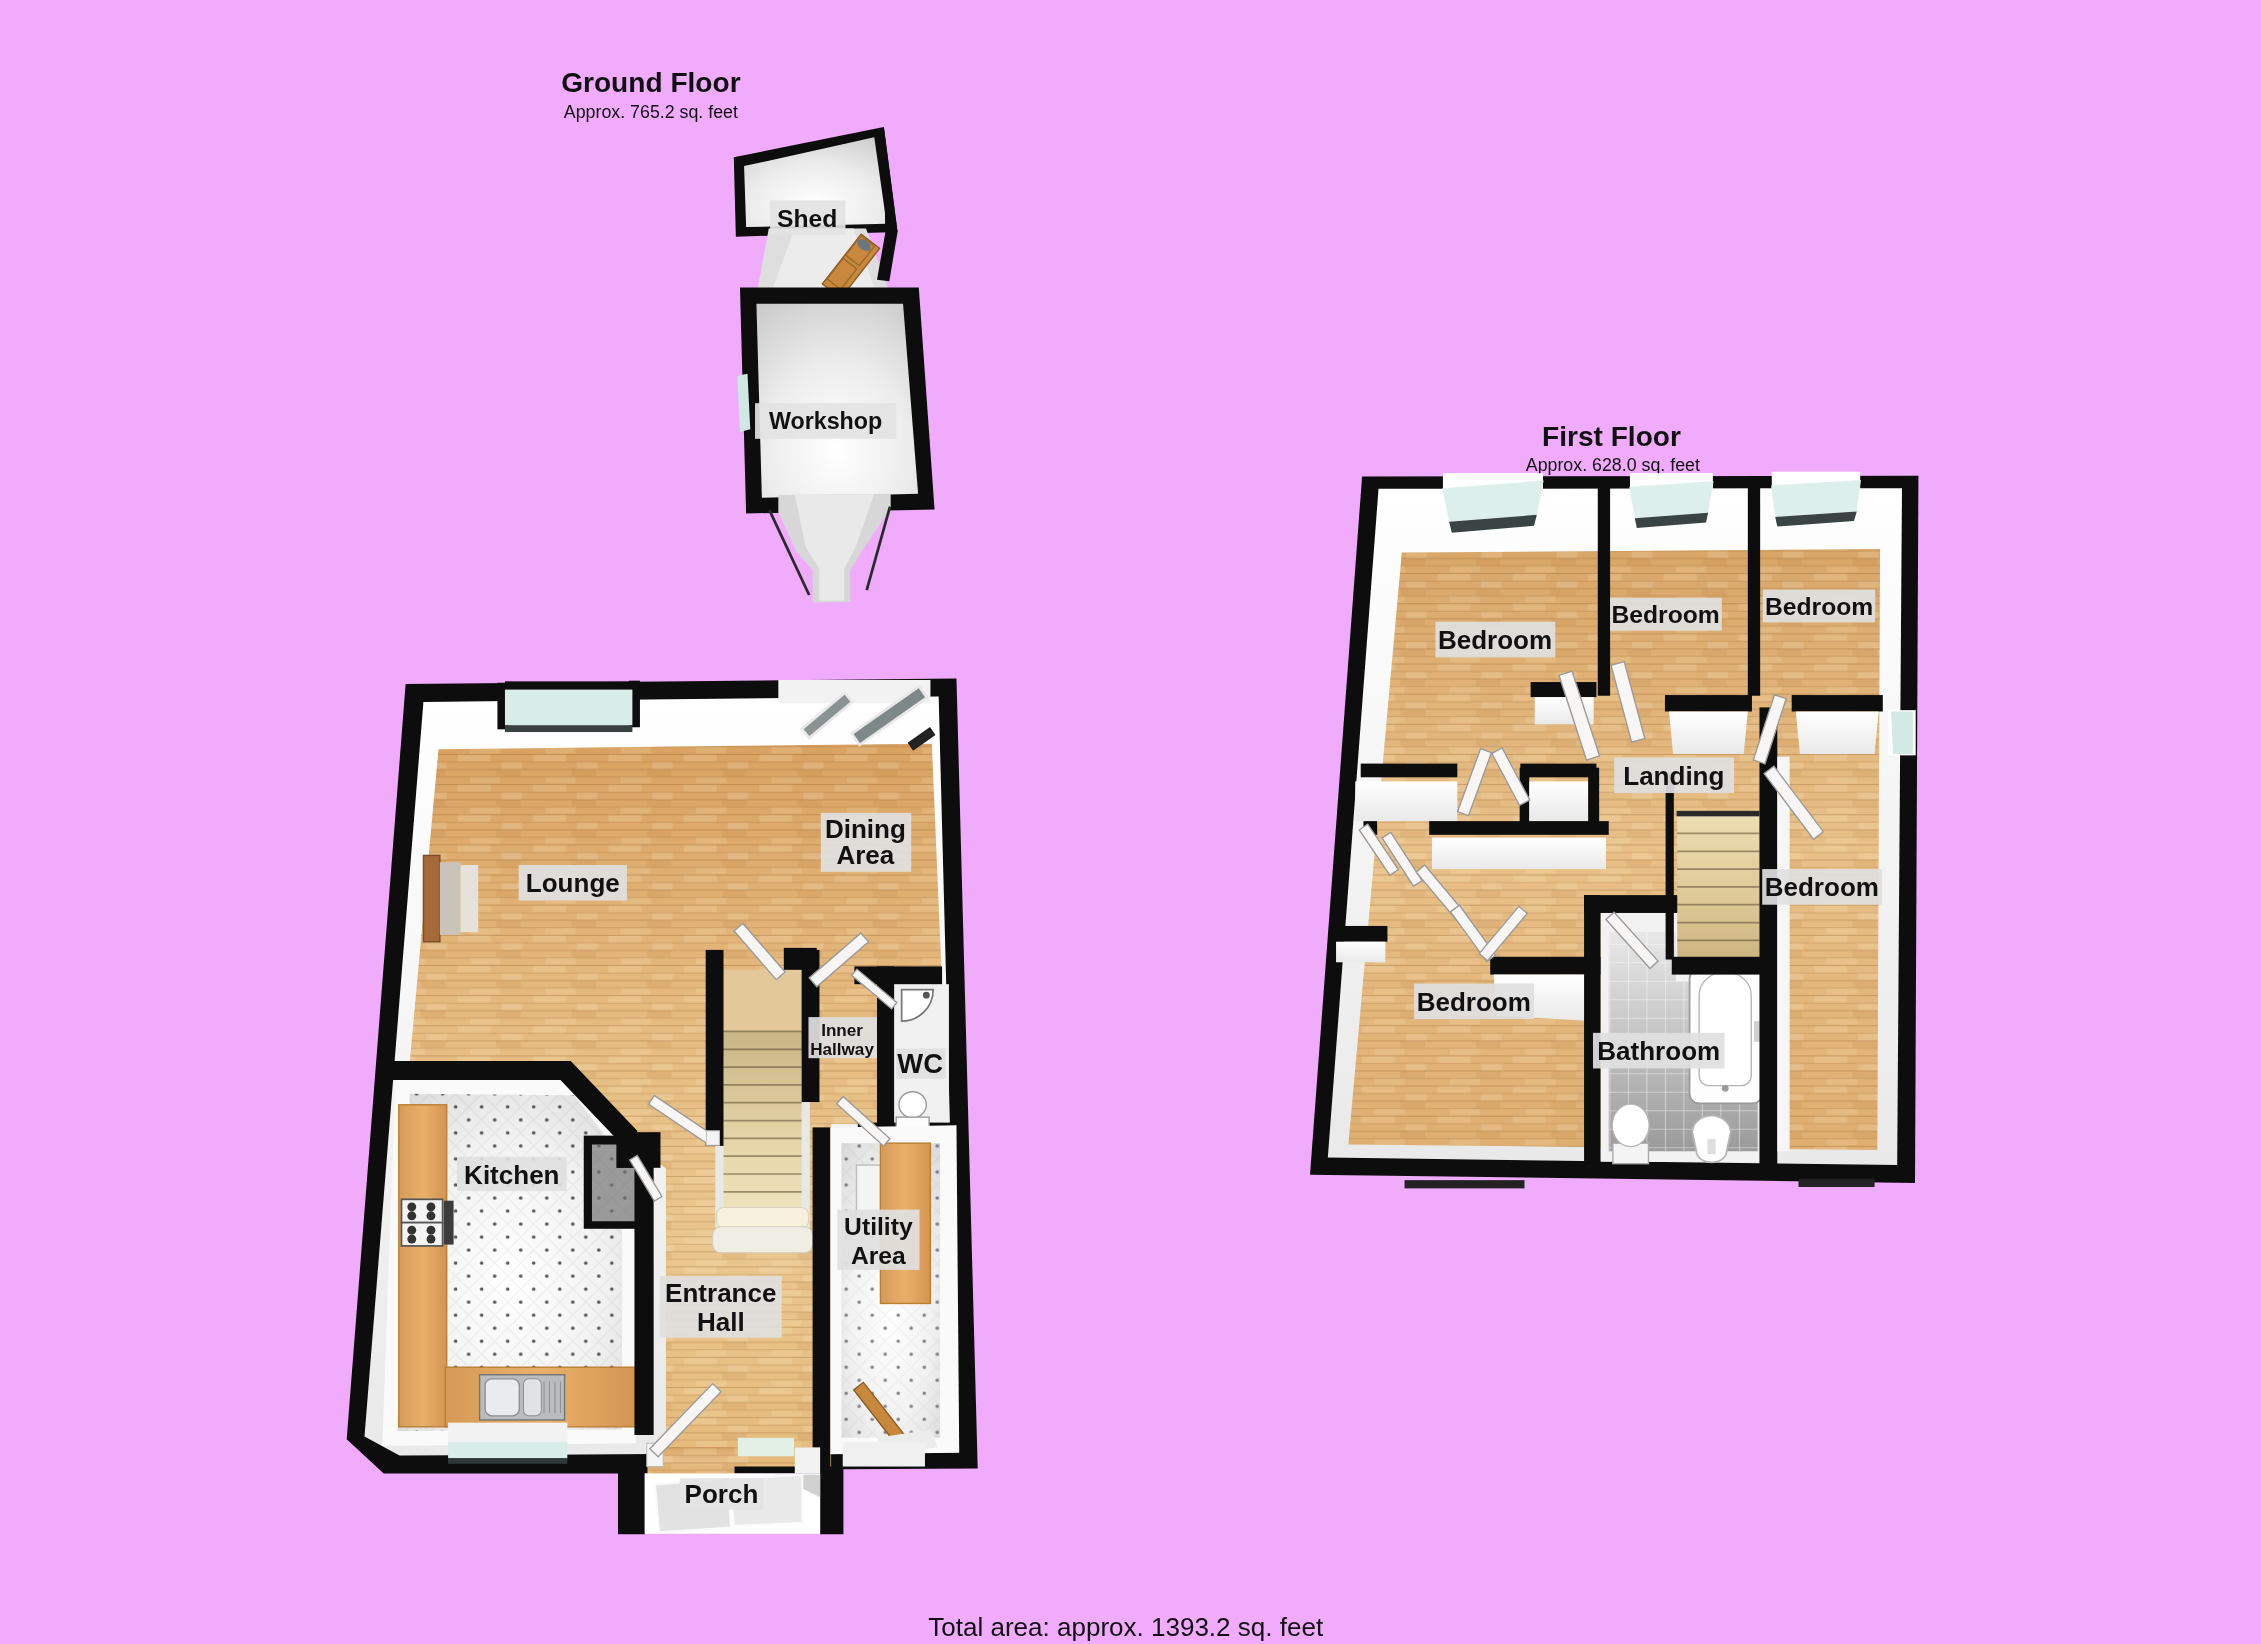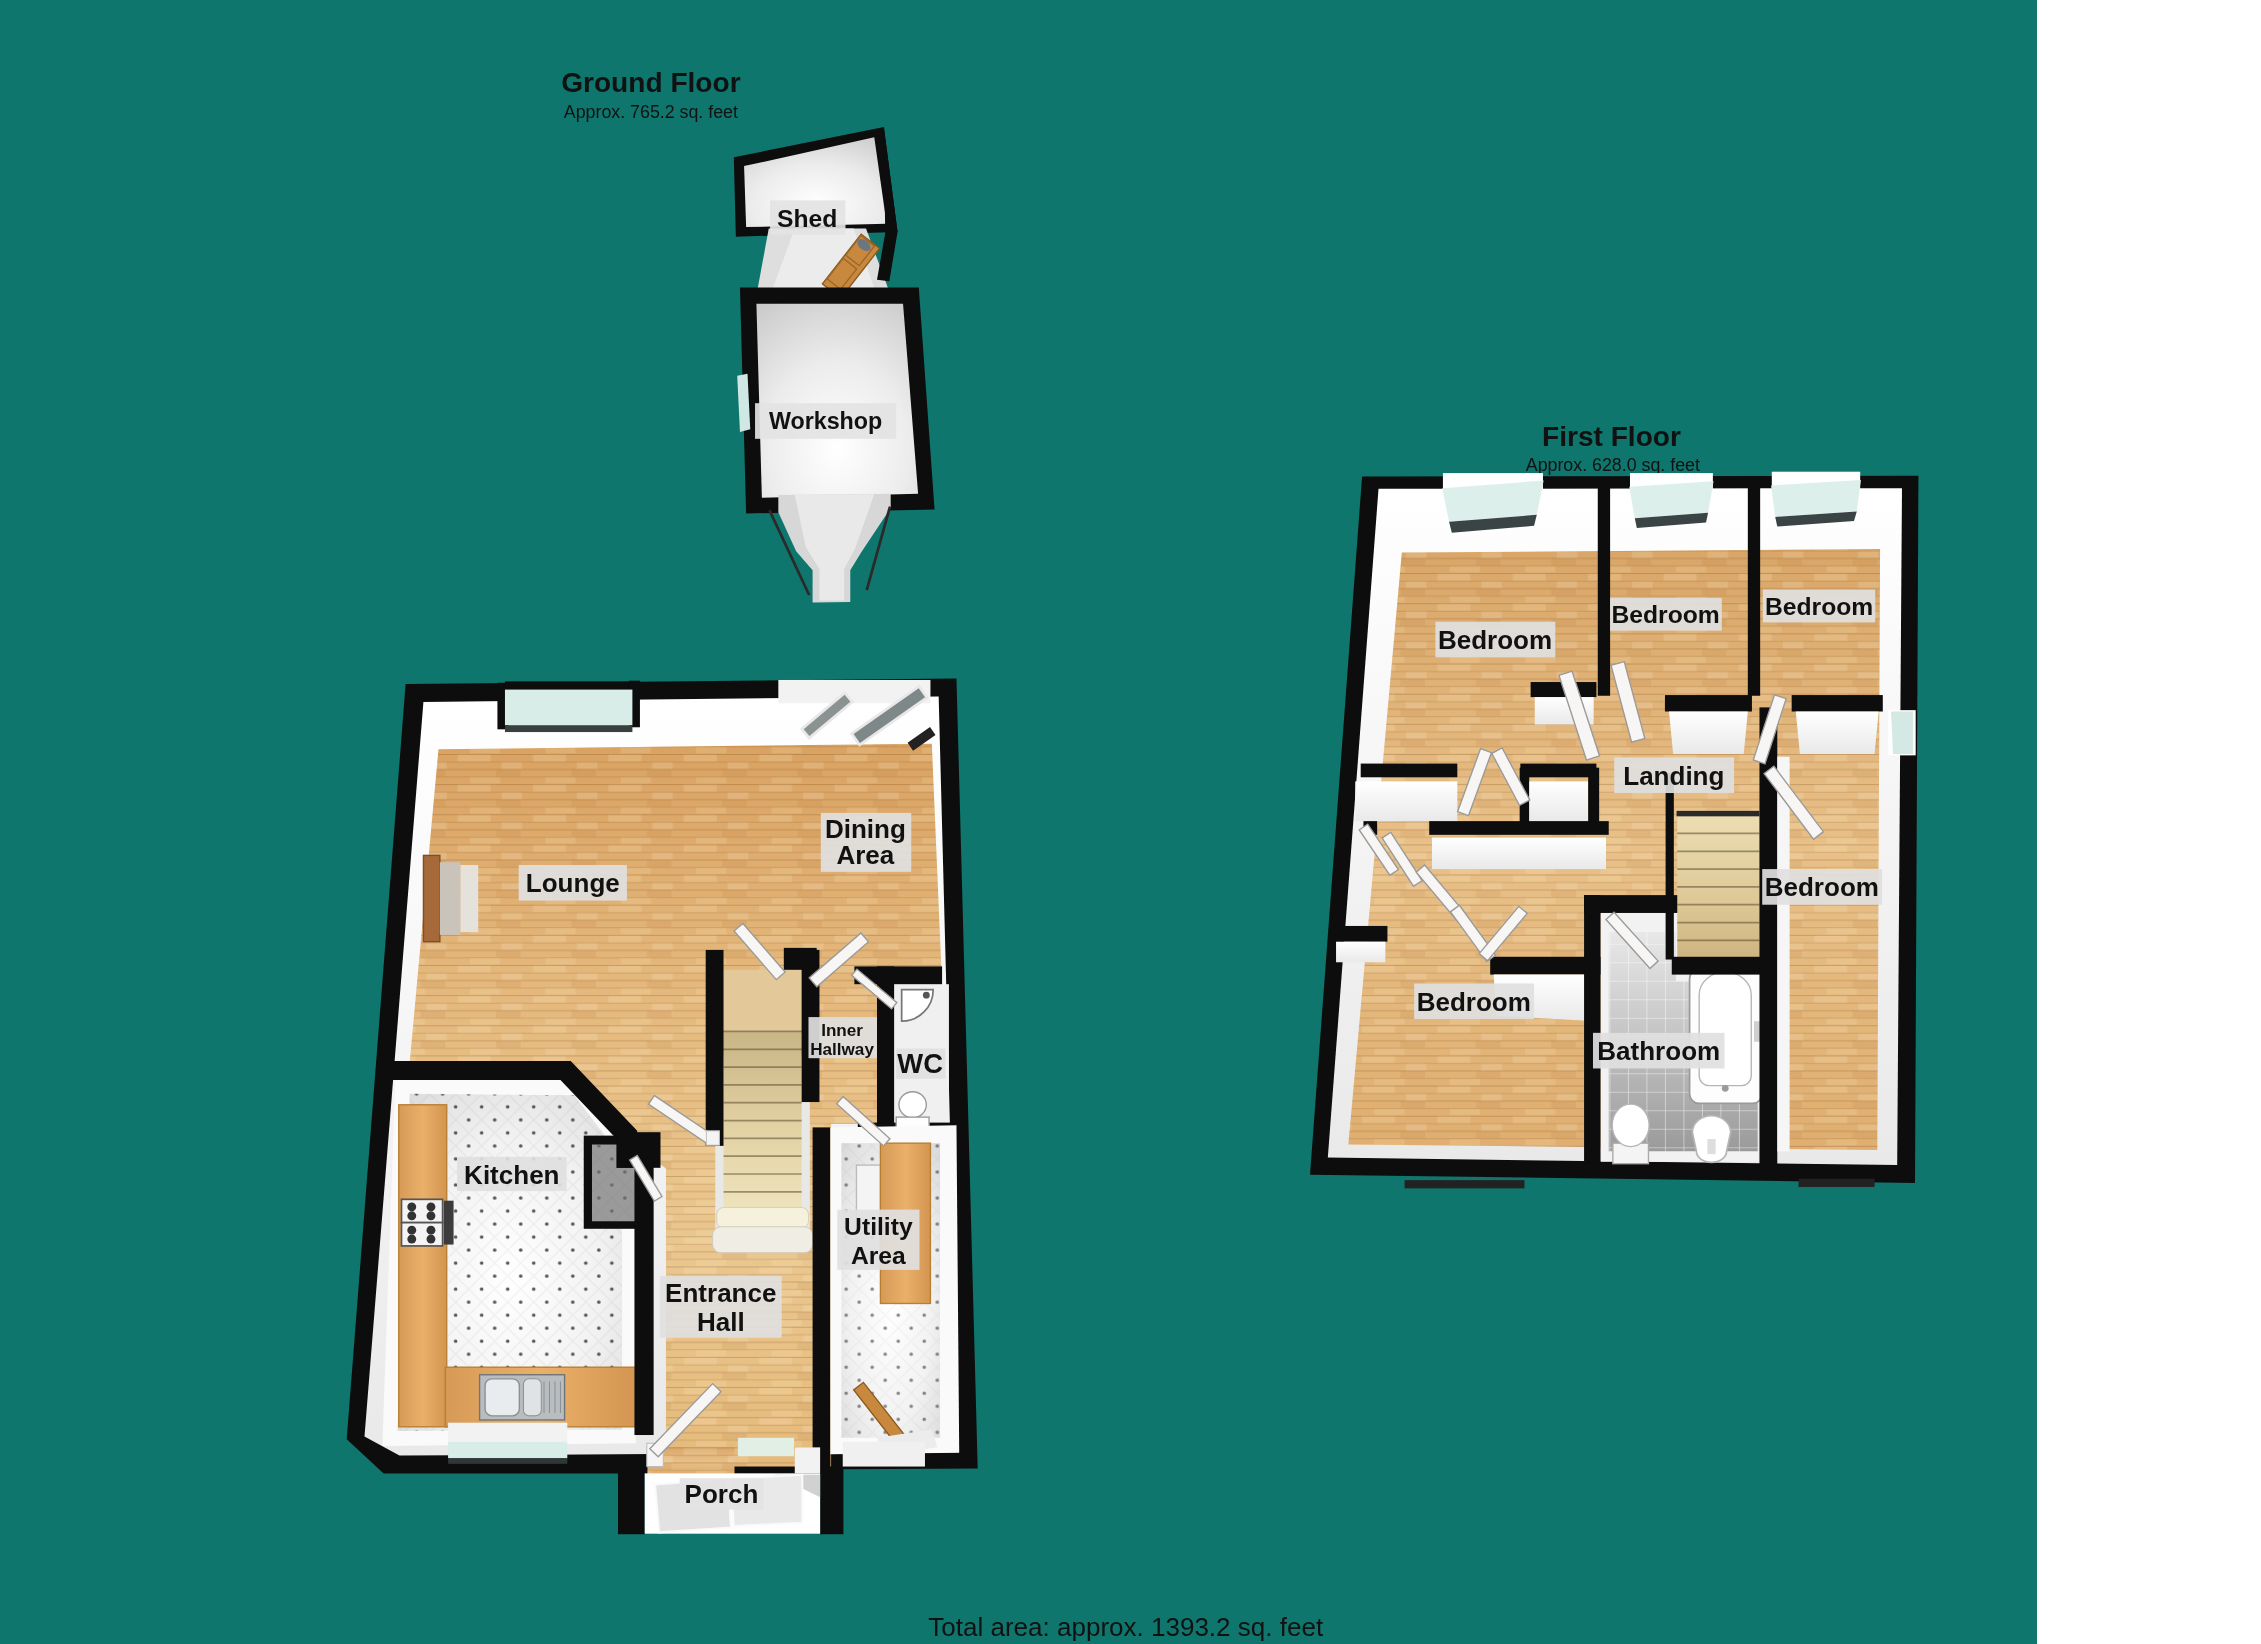--- a/index.html
+++ b/index.html
@@ -1,16 +1,16 @@
 <!DOCTYPE html>
 <html style="font-size:11px"><head>
 <meta charset="utf-8">
 <style>
 html,body{margin:0;padding:0;background:#fff;}
-#page{position:relative;width:2037px;height:1645px;background:#0f766e;overflow:hidden;}
+#page{position:relative;width:2261px;height:1645px;background:#f0abfc;overflow:hidden;}
 svg{position:absolute;top:0;left:0;}
 text{font-family:"Liberation Sans", sans-serif;}
 .rt{font-weight:bold;fill:#111;}
 </style>
 </head>
 <body>
 <div id="page">
 <svg width="2261" height="1645" viewBox="0 0 3300 2400">
 <defs>
 <linearGradient id="woodg" x1="0" y1="0" x2="0" y2="1">

